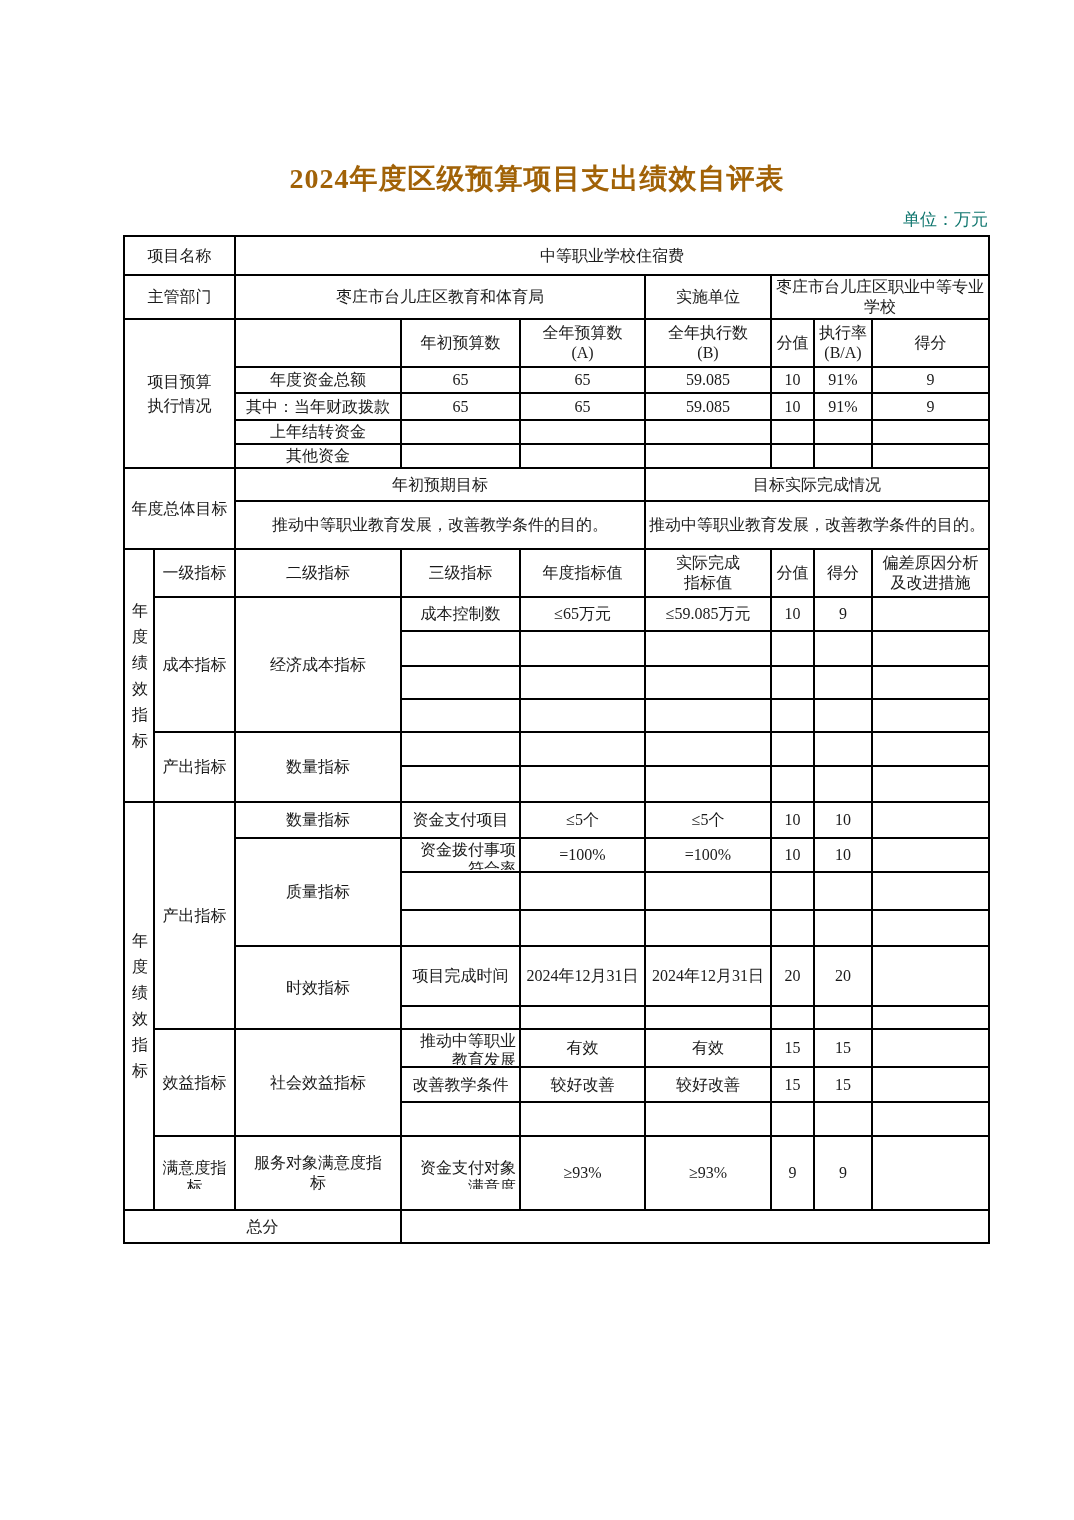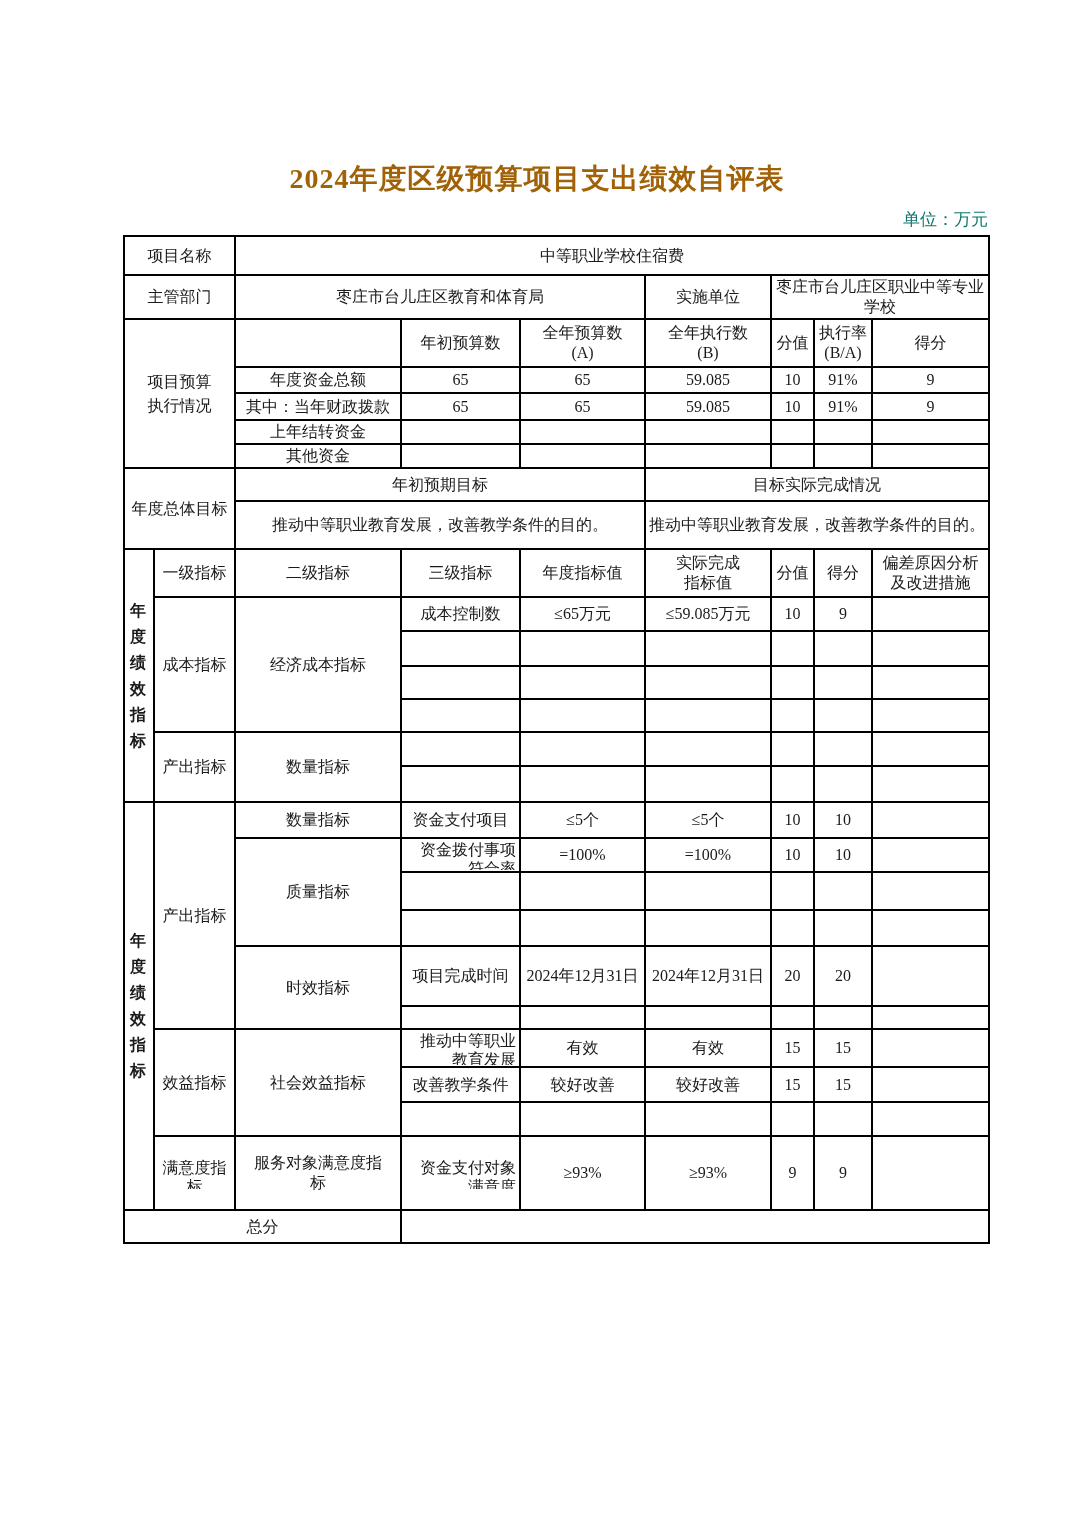--- a/index.html
+++ b/index.html
@@ -9,21 +9,21 @@
        font-size:28px;font-weight:bold;letter-spacing:1px;color:#a16207;}
   .unit-note{position:absolute;top:208px;left:123px;width:865px;text-align:right;
        font-size:17px;color:#0f766e;}
   table.main{position:absolute;top:235px;left:123px;border-collapse:collapse;
        table-layout:fixed;width:865px;border:2px solid #a3a3a3;}
   table.main td{border:2px solid #000;font-size:16px;padding:1px 3px;
        text-align:center;vertical-align:middle;overflow:hidden;line-height:1.25;}
   td.al{text-align:left;}
   td.ar{text-align:right;padding-right:5px;}
   td.pre{white-space:pre-line;}
-  .vstack{width:18px;margin:0 auto;word-break:break-all;line-height:26px;text-align:left;font-weight:bold;}
+  .vstack{width:18px;margin:0 auto;word-break:break-all;line-height:26px;text-align:right;}
   .wrapnarrow{width:74px;margin:0 auto;line-height:24px;}
   .cliptext{overflow:hidden;text-align:right;line-height:19px;}
   .clipcenter{overflow:hidden;line-height:19px;}
 </style>
 </head>
 <body>
 
 <div class="page-title">2024年度区级预算项目支出绩效自评表</div>
 <div class="unit-note">单位：万元</div>
 

